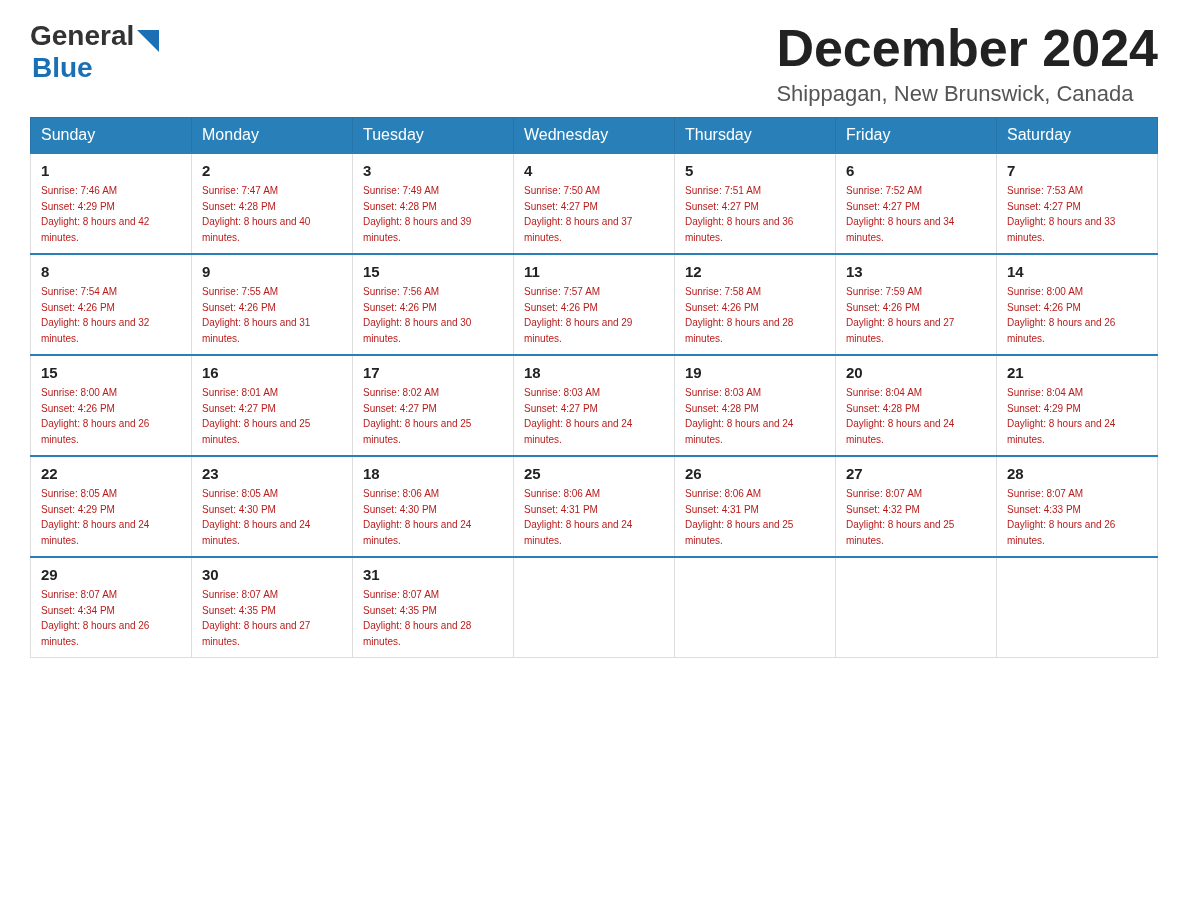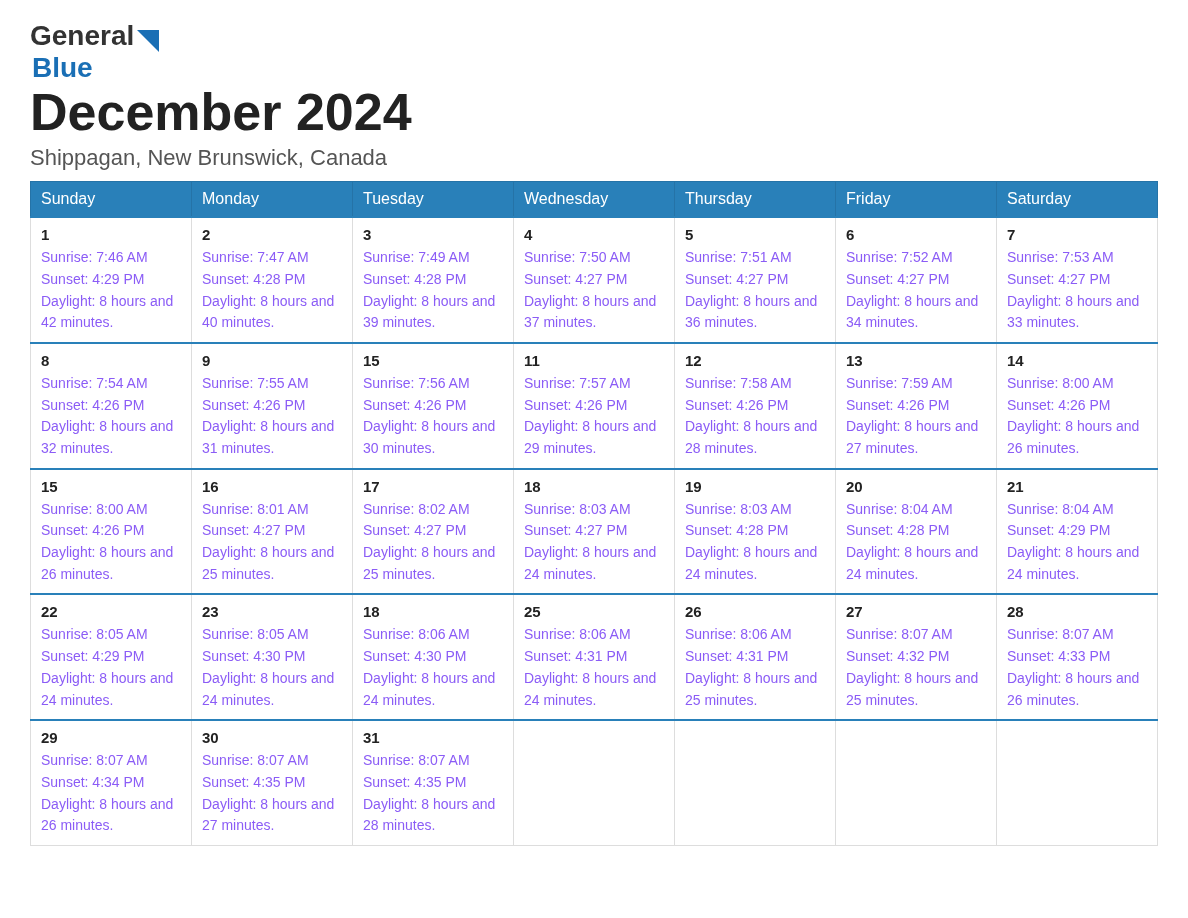--- a/index.html
+++ b/index.html
@@ -8,21 +8,20 @@
       background: #fff;
       padding: 20px 30px;
       width: 1188px;
       min-height: 918px;
     }
     .header {
       display: flex;
       justify-content: space-between;
       align-items: flex-start;
       margin-bottom: 10px;
-      flex-direction: column;
     }
     .logo-text-general {
       font-size: 28px;
       font-weight: bold;
       color: #333;
     }
     .logo-blue {
       font-size: 28px;
       font-weight: bold;
       color: #1a6fb5;
@@ -84,23 +83,23 @@
       min-height: 90px;
     }
     .day-number {
       font-size: 15px;
       font-weight: bold;
       color: #222;
       display: block;
       margin-bottom: 4px;
     }
     .day-info {
-      font-size: 14px;
+      font-size: 10px;
       line-height: 1.55;
-      color: #8b5cf6;
+      color: #b91c1c;
     }
     .empty-cell {
       background: #fff;
     }
     tbody tr td:first-child {
       border-left: 1px solid #ddd;
     }
   </style>
 </head>
 <body>

